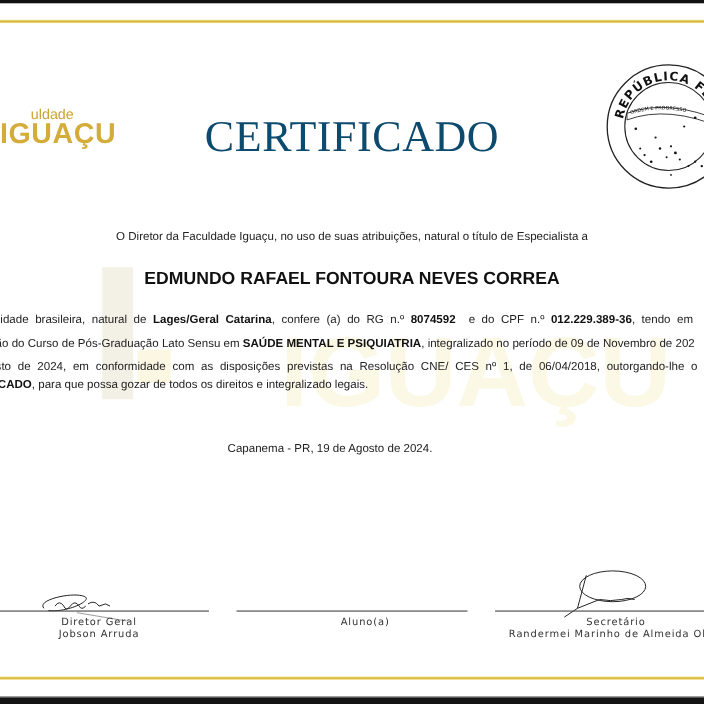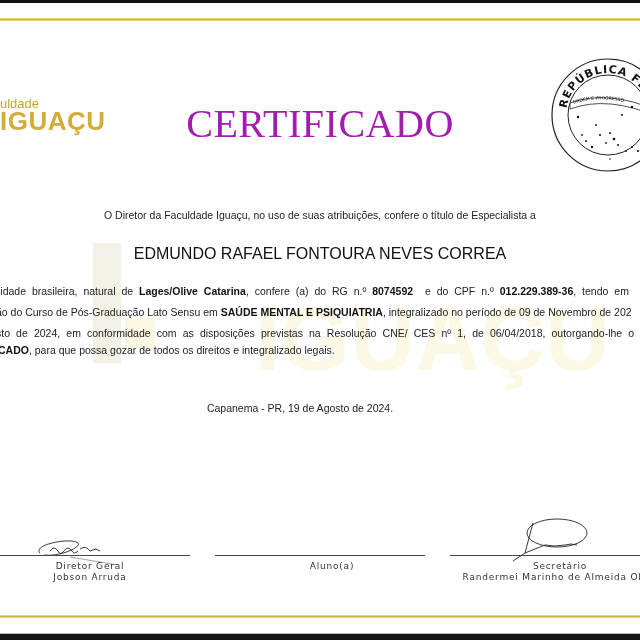--- a/index.html
+++ b/index.html
@@ -14,30 +14,30 @@
   .gold-line {
     position: absolute; left: 0; width: 640px; height: 3px;
     background: linear-gradient(#f4e38a, #d2b43a 50%, #f4e38a);
   }
   .gold-top { top: 18px; }
   .gold-bottom { top: 615px; }
 
   .logo { position: absolute; left: 0; top: 96px; }
   .logo-small {
     position: absolute; left: 0; top: 0; font-size: 13px; color: #c9a332;
-    font-family: "Liberation Sans", sans-serif; white-space: nowrap;
+    font-family: "Liberation Sans", sans-serif; white-space: nowrap; padding-left: 28px;
   }
   .logo-big {
     position: absolute; left: 0; top: 10px; font-size: 26px; font-weight: bold;
     color: #d4ac3a; font-family: "Liberation Sans", sans-serif; white-space: nowrap; letter-spacing: 0.5px;
   }
 
   .title {
     position: absolute; left: 0; width: 640px; top: 100px; text-align: center;
-    font-family: "Liberation Serif", serif; font-size: 40px; color: #a21caf; letter-spacing: 0.5px;
+    font-family: "Liberation Serif", serif; font-size: 40px; color: #0c4a6e; letter-spacing: 0.5px;
   }
 
   .seal { position: absolute; left: 548px; top: 55px; width: 120px; height: 120px; }
 
   .watermark {
     position: absolute; left: 85px; top: 238px; width: 440px; height: 140px;
     pointer-events: none; z-index: 0;
   }
   .wm-i {
     position: absolute; left: 8px; top: 5px; width: 28px; height: 120px; background: #f3f0e6;
@@ -47,21 +47,21 @@
     position: absolute; left: 170px; top: 50px; font-size: 90px; font-weight: bold;
     color: #fcf8e6; font-family: "Liberation Sans", sans-serif; white-space: nowrap;
   }
 
   .intro {
     position: absolute; left: 0; width: 640px; top: 209px; text-align: center;
     font-family: "Liberation Sans", sans-serif; font-size: 10.5px; color: #222; z-index: 1;
   }
   .name {
     position: absolute; left: 0; width: 640px; top: 245px; text-align: center;
-    font-family: "Liberation Sans", sans-serif; font-size: 16px; font-weight: normal; color: #111; z-index: 1;
+    font-family: "Liberation Sans", sans-serif; font-size: 16px; font-weight: bold; color: #111; z-index: 1;
   }
   .body-lines { position: absolute; left: 0; top: 285px; width: 640px; z-index: 1; }
   .body-line {
     position: absolute; white-space: nowrap;
     font-family: "Liberation Sans", sans-serif; font-size: 10.5px; color: #222;
   }
   .body-line b { color: #111; }
   .l1 { left: -2px; top: 0; word-spacing: 3px; }
   .l2 { left: -4px; top: 21px; }
   .l3 { left: -4px; top: 42px; word-spacing: 3.2px; }
@@ -132,25 +132,25 @@
       <circle cx="58" cy="88" r="0.9"></circle>
   </g>
 </svg>
 
 <div class="watermark">
   <div class="wm-i"></div>
   <div class="wm-i-dot"></div>
   <div class="wm-text">IGUAÇU</div>
 </div>
 
-<div class="intro">O Diretor da Faculdade Iguaçu, no uso de suas atribuições, confere o título de Especialista a</div>
+<div class="intro">O Diretor da Faculdade Iguaçu, no uso de suas atribuições, natural o título de Especialista a</div>
 <div class="name">EDMUNDO RAFAEL FONTOURA NEVES CORREA</div>
 
 <div class="body-lines">
-  <div class="body-line l1"><span>lidade brasileira, natural de </span><b>Lages/Olive Catarina</b><span>, confere (a) do RG n.º </span><b>8074592</b><span style="white-space:pre">  e do CPF n.º </span><b>012.229.389-36</b><span>, tendo em</span></div>
+  <div class="body-line l1"><span>lidade brasileira, natural de </span><b>Lages/Geral Catarina</b><span>, confere (a) do RG n.º </span><b>8074592</b><span style="white-space:pre">  e do CPF n.º </span><b>012.229.389-36</b><span>, tendo em</span></div>
   <div class="body-line l2"><span>ão do Curso de Pós-Graduação Lato Sensu em </span><b>SAÚDE MENTAL E PSIQUIATRIA</b><span>, integralizado no período de 09 de Novembro de 202</span></div>
   <div class="body-line l3">sto de 2024, em conformidade com as disposições previstas na Resolução CNE/ CES nº 1, de 06/04/2018, outorgando-lhe o pre</div>
   <div class="body-line l4"><b>CADO</b><span>, para que possa gozar de todos os direitos e integralizado legais.</span></div>
 </div>
 
 <div class="place-date">Capanema - PR, 19 de Agosto de 2024.</div>
 
 <svg class="signature" style="left:30px;top:535px;width:90px;height:30px" viewBox="0 0 90 30">
   <path d="M 10 18 C 2 10, 40 2, 48 8 C 52 12, 30 22, 14 20 M 20 16 q 4 -6 8 0 q 2 5 6 0 q 4 -6 8 0 q 2 4 6 0 M 50 14 q 6 -4 10 2 l 6 -2 l 4 2" fill="none" stroke="#222" stroke-width="0.9"></path>
   <path d="M 40 22 L 88 30" stroke="#666" stroke-width="0.6"></path>

